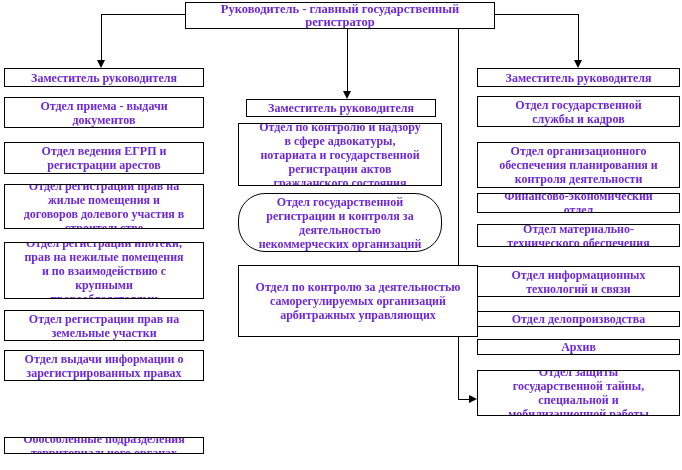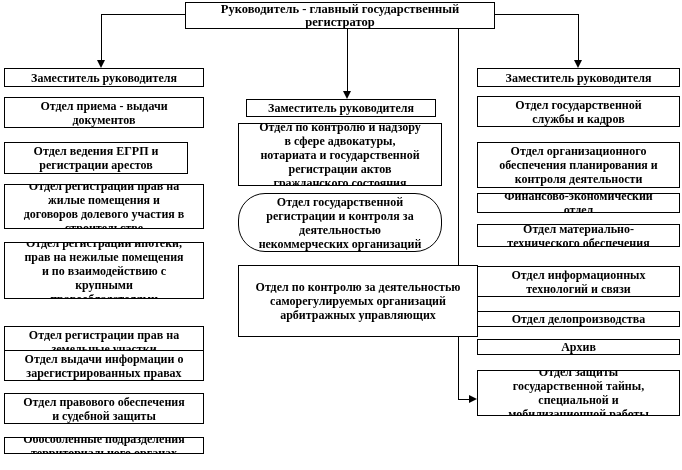--- a/index.html
+++ b/index.html
@@ -9,21 +9,21 @@
     height: 470px;
     background: #ffffff;
     font-family: "Liberation Serif", "DejaVu Serif", serif;
     overflow: hidden;
   }
   .box {
     position: absolute;
     box-sizing: border-box;
     border: 1px solid #000000;
     background: #ffffff;
-    color: #000000;
+    color: #6d28d9;
     font-weight: bold;
     font-size: 12px;
     line-height: 14px;
     text-align: center;
     display: flex;
     align-items: center;
     justify-content: center;
     padding: 1px 16px;
     overflow: hidden;
   }
@@ -63,26 +63,25 @@
 
   <div class="vline" style="left:347px; top:29px; height:62px;"></div>
   <div class="arrow-down" style="left:343px; top:91px;"></div>
 
   <div class="vline" style="left:458px; top:29px; height:370px;"></div>
   <div class="hline" style="left:458px; top:399px; width:11px;"></div>
   <div class="arrow-right" style="left:469px; top:395px;"></div>
 
   <div class="box" style="left:4px; top:68px; width:200px; height:19px;">Заместитель руководителя</div>
   <div class="box" style="left:4px; top:97px; width:200px; height:31px;">Отдел приема - выдачи документов</div>
-  <div class="box" style="left:4px; top:142px; width:184px; height:32px;">Отдел ведения ЕГРП и регистрации арестов</div>
+  <div class="box" style="left:4px; top:142px; width:200px; height:32px;">Отдел ведения ЕГРП и регистрации арестов</div>
   <div class="box" style="left:4px; top:184px; width:200px; height:45px;">Отдел регистрации прав на жилые помещения и договоров долевого участия в строительстве</div>
   <div class="box" style="left:4px; top:242px; width:200px; height:57px;">Отдел регистрации ипотеки, прав на нежилые помещения и по взаимодействию с крупными правообладателями</div>
-  <div class="box" style="left:4px; top:310px; width:200px; height:31px;margin-top:16px;">Отдел регистрации прав на земельные участки</div>
+  <div class="box" style="left:4px; top:310px; width:200px; height:31px;">Отдел регистрации прав на земельные участки</div>
   <div class="box" style="left:4px; top:350px; width:200px; height:31px;">Отдел выдачи информации о зарегистрированных правах</div>
-  <div class="box" style="left:4px; top:393px; width:200px; height:31px;">Отдел правового обеспечения и судебной защиты</div>
   <div class="box" style="left:4px; top:437px; width:200px; height:17px;">Обособленные подразделения территориального органах</div>
 
   <div class="box" style="left:246px; top:99px; width:190px; height:18px;">Заместитель руководителя</div>
   <div class="box" style="left:238px; top:123px; width:204px; height:63px;">Отдел по контролю и надзору в сфере адвокатуры, нотариата и государственной регистрации актов гражданского состояния</div>
   <div class="box" style="left:238px; top:193px; width:204px; height:59px;border-radius:27px;">Отдел государственной регистрации и контроля за деятельностью некоммерческих организаций</div>
   <div class="box" style="left:238px; top:265px; width:240px; height:72px;">Отдел по контролю за деятельностью саморегулируемых организаций арбитражных управляющих</div>
 
   <div class="box" style="left:477px; top:68px; width:203px; height:19px;">Заместитель руководителя</div>
   <div class="box" style="left:477px; top:142px; width:203px; height:46px;">Отдел организационного обеспечения планирования и контроля деятельности</div>
   <div class="box" style="left:477px; top:96px; width:203px; height:31px;">Отдел государственной службы и кадров</div>

